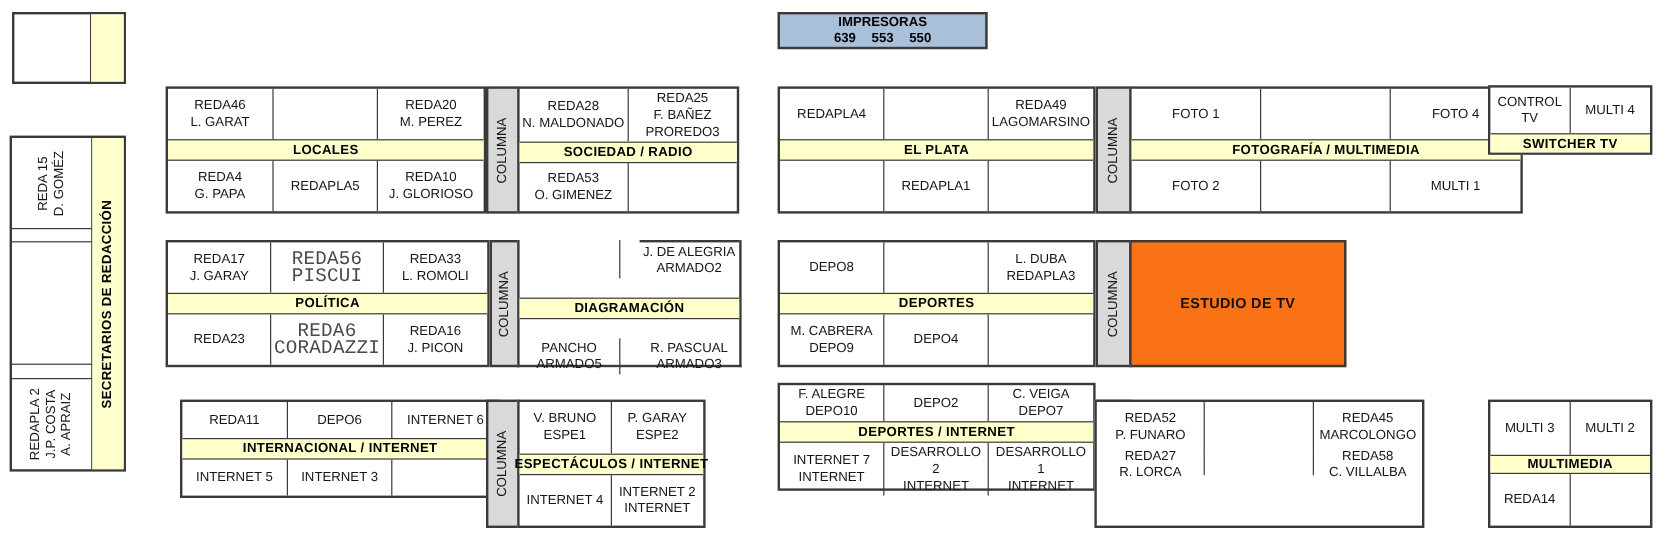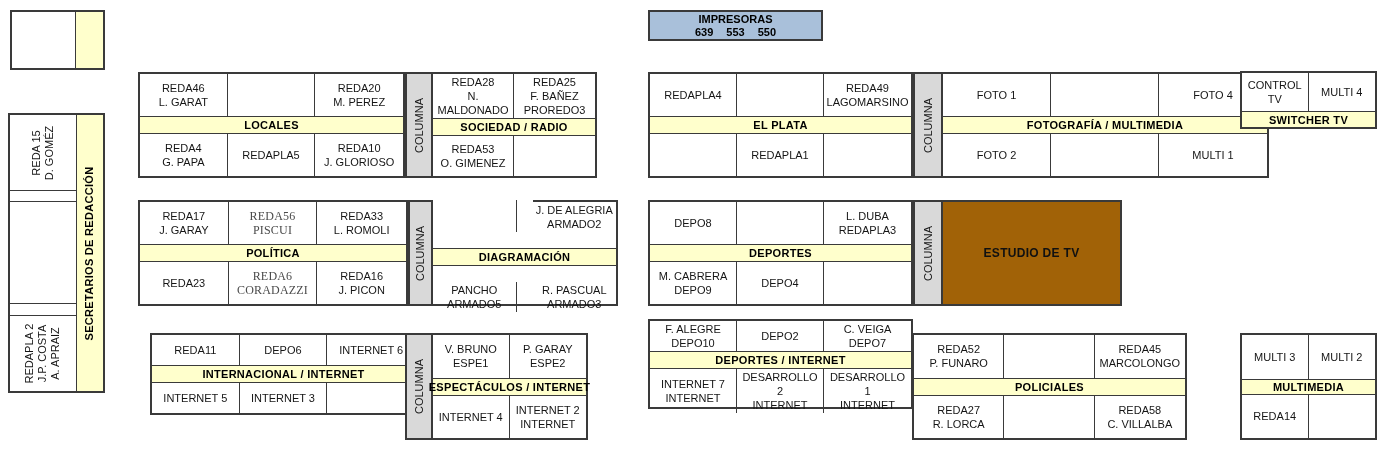--- a/index.html
+++ b/index.html
@@ -23,33 +23,33 @@
   .band{
     grid-column:1/-1;box-sizing:border-box;background:#ffffcc;
     border-top:1px solid #3a3a3a;border-bottom:1px solid #3a3a3a;
     display:flex;align-items:center;justify-content:center;
     font-size:11px;font-weight:bold;letter-spacing:.3px;white-space:nowrap;color:#000;text-align:center;
   }
   .band-last{border-bottom:none;border-top:1px solid #3a3a3a;}
   .no-top{border-top:none;gap:16px;}
   .open-top{border-top:none;}
   .top-line{border-top:2px solid #3a3a3a;}
-  .alt{font-family:Liberation Serif, serif;font-size:12px;color:#4a4a4a;letter-spacing:.2px;}
+  .alt{font-family:Liberation Mono, monospace;font-size:16px;color:#4a4a4a;letter-spacing:.2px;}
   .colstrip{
     position:absolute;box-sizing:border-box;background:#d9d9d9;
     border:2px solid #3a3a3a;display:flex;align-items:center;justify-content:center;
     overflow:visible;
   }
   .vtext{
     transform:rotate(-90deg);white-space:pre-line;text-align:center;
     font-size:11px;line-height:13px;color:#151515;
   }
   .vbold{font-weight:bold;white-space:nowrap;letter-spacing:.3px;color:#000;}
   .estudio{
-    position:absolute;box-sizing:border-box;border:2px solid #3a3a3a;background:#a16207;
+    position:absolute;box-sizing:border-box;border:2px solid #3a3a3a;background:#f97316;
     display:flex;align-items:center;justify-content:center;
     font-size:12px;font-weight:bold;letter-spacing:.3px;
   }
   .printer{
     position:absolute;box-sizing:border-box;border:2px solid #3a3a3a;background:#a9c0da;
     display:flex;flex-direction:column;align-items:center;justify-content:center;
     font-size:11px;line-height:13px;font-weight:bold;color:#000;
   }
   .printer .nums{word-spacing:10px;}
   .cornerbox{
@@ -113,21 +113,21 @@
 G. PAPA</div>
     <div class="cell cr">REDAPLA5</div>
     <div class="cell">REDA10
 J. GLORIOSO</div>
   </div>
 
   <div class="colstrip" style="left:405px;top:72px;width:28px;height:106px">
       <span class="vtext">COLUMNA</span>
     </div>
 
-  <div class="block rows3 cols2" style="left:431px;top:72px;width:166px;height:106px">
+  <div class="block rows3 cols2" style="left:431px;top:72px;width:185px;height:106px">
     <div class="cell cr">REDA28
 N. MALDONADO</div>
     <div class="cell">REDA25
 F. BAÑEZ
 PROREDO3</div>
     <div class="band">SOCIEDAD / RADIO</div>
     <div class="cell cr">REDA53
 O. GIMENEZ</div>
     <div class="cell"></div>
   </div>
@@ -256,21 +256,20 @@
   <div class="colstrip" style="left:913px;top:333px;width:30px;height:107px">
       <span class="vtext">COLUMNA</span>
     </div>
 
   <div class="block rows3 cols3" style="left:912px;top:333px;width:275px;height:107px">
     <div class="cell cr">REDA52
 P. FUNARO</div>
     <div class="cell cr"></div>
     <div class="cell">REDA45
 MARCOLONGO</div>
-    <div class="band">POLICIALES</div>
     <div class="cell cr">REDA27
 R. LORCA</div>
     <div class="cell cr"></div>
     <div class="cell">REDA58
 C. VILLALBA</div>
   </div>
 
   <div class="block rows3 cols2" style="left:1240px;top:333px;width:137px;height:107px;grid-template-rows:1fr 16px 1fr">
     <div class="cell cr">MULTI 3</div>
     <div class="cell">MULTI 2</div>

